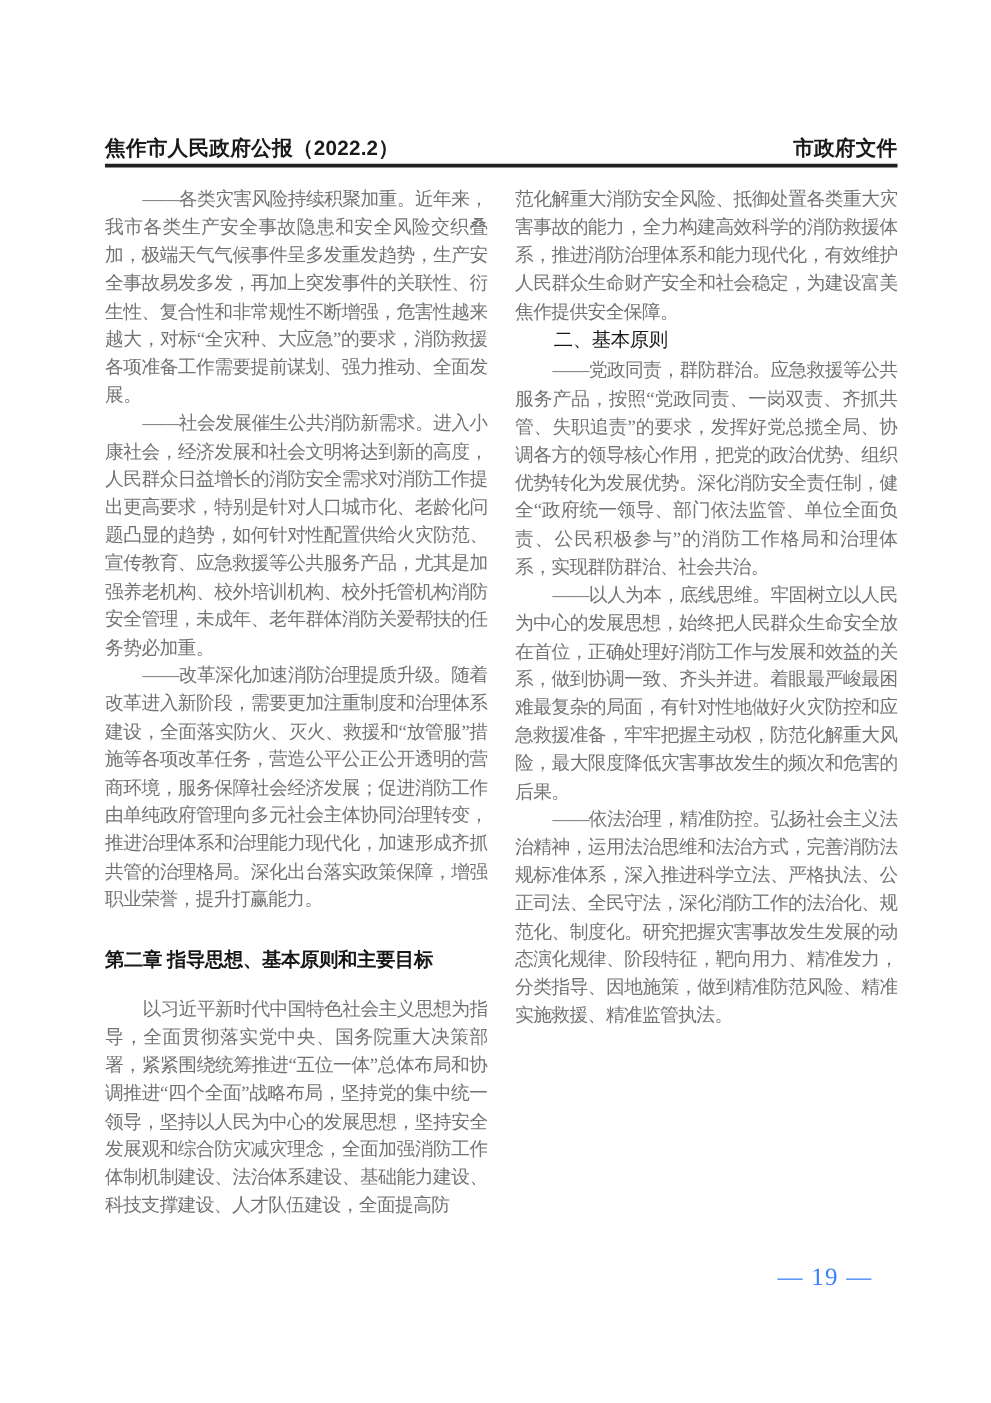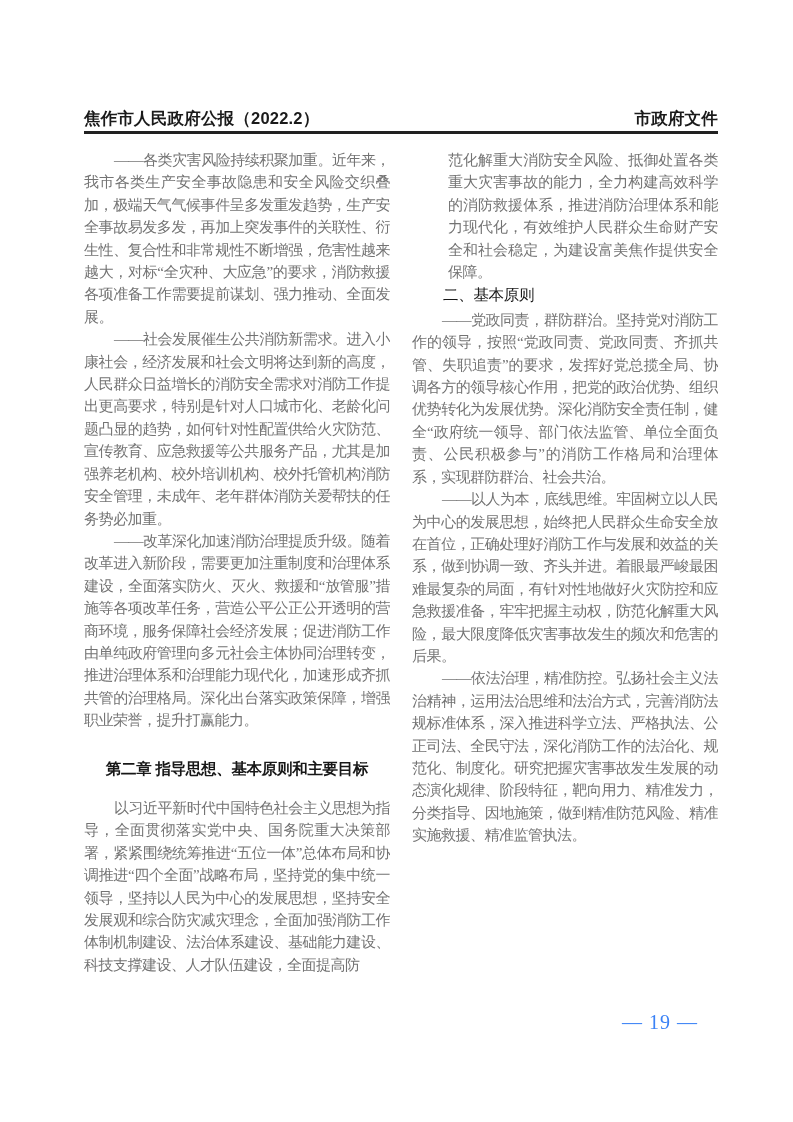--- a/index.html
+++ b/index.html
@@ -44,27 +44,27 @@
   }
   .para {
     margin: 0;
     font-size: 15px;
     line-height: 22.4px;
     text-align: justify;
     letter-spacing: -0.5px;
     text-indent: 2em;
     color: #737373;
   }
-  .para.no-indent { text-indent: 0; margin-left: 36px; }
+  .para.no-indent { text-indent: 0; }
   .chapter-heading {
     font-family: "Liberation Sans", "DejaVu Sans", sans-serif;
     font-weight: bold;
     font-size: 15.5px;
     line-height: 22.4px;
-    text-align: center;
+    text-align: left;
     letter-spacing: -0.3px;
     margin: 26px 0 17px 0;
     color: #171717;
   }
   .section-heading {
     font-family: "Liberation Sans", "DejaVu Sans", sans-serif;
     font-weight: normal;
     font-size: 15.5px;
     line-height: 22.4px;
     text-indent: 2em;
@@ -100,21 +100,21 @@
       <p class="para">——各类灾害风险持续积聚加重。近年来，我市各类生产安全事故隐患和安全风险交织叠加，极端天气气候事件呈多发重发趋势，生产安全事故易发多发，再加上突发事件的关联性、衍生性、复合性和非常规性不断增强，危害性越来越大，对标“全灾种、大应急”的要求，消防救援各项准备工作需要提前谋划、强力推动、全面发展。</p>
       <p class="para">——社会发展催生公共消防新需求。进入小康社会，经济发展和社会文明将达到新的高度，人民群众日益增长的消防安全需求对消防工作提出更高要求，特别是针对人口城市化、老龄化问题凸显的趋势，如何针对性配置供给火灾防范、宣传教育、应急救援等公共服务产品，尤其是加强养老机构、校外培训机构、校外托管机构消防安全管理，未成年、老年群体消防关爱帮扶的任务势必加重。</p>
       <p class="para">——改革深化加速消防治理提质升级。随着改革进入新阶段，需要更加注重制度和治理体系建设，全面落实防火、灭火、救援和“放管服”措施等各项改革任务，营造公平公正公开透明的营商环境，服务保障社会经济发展；促进消防工作由单纯政府管理向多元社会主体协同治理转变，推进治理体系和治理能力现代化，加速形成齐抓共管的治理格局。深化出台落实政策保障，增强职业荣誉，提升打赢能力。</p>
       <h2 class="chapter-heading">第二章 指导思想、基本原则和主要目标</h2>
       <p class="para">以习近平新时代中国特色社会主义思想为指导，全面贯彻落实党中央、国务院重大决策部署，紧紧围绕统筹推进“五位一体”总体布局和协调推进“四个全面”战略布局，坚持党的集中统一领导，坚持以人民为中心的发展思想，坚持安全发展观和综合防灾减灾理念，全面加强消防工作体制机制建设、法治体系建设、基础能力建设、科技支撑建设、人才队伍建设，全面提高防</p>
     </div>
 
     <div class="col">
       <p class="para no-indent">范化解重大消防安全风险、抵御处置各类重大灾害事故的能力，全力构建高效科学的消防救援体系，推进消防治理体系和能力现代化，有效维护人民群众生命财产安全和社会稳定，为建设富美焦作提供安全保障。</p>
       <h3 class="section-heading tight">二、基本原则</h3>
-      <p class="para">——党政同责，群防群治。坚持党对消防工作的领导，按照“党政同责、党政同责、齐抓共管、失职追责”的要求，发挥好党总揽全局、协调各方的领导核心作用，把党的政治优势、组织优势转化为发展优势。深化消防安全责任制，健全“政府统一领导、部门依法监管、单位全面负责、公民积极参与”的消防工作格局和治理体系，实现群防群治、社会共治。</p>
+      <p class="para">——党政同责，群防群治。应急救援等公共服务产品，按照“党政同责、一岗双责、齐抓共管、失职追责”的要求，发挥好党总揽全局、协调各方的领导核心作用，把党的政治优势、组织优势转化为发展优势。深化消防安全责任制，健全“政府统一领导、部门依法监管、单位全面负责、公民积极参与”的消防工作格局和治理体系，实现群防群治、社会共治。</p>
       <p class="para">——以人为本，底线思维。牢固树立以人民为中心的发展思想，始终把人民群众生命安全放在首位，正确处理好消防工作与发展和效益的关系，做到协调一致、齐头并进。着眼最严峻最困难最复杂的局面，有针对性地做好火灾防控和应急救援准备，牢牢把握主动权，防范化解重大风险，最大限度降低灾害事故发生的频次和危害的后果。</p>
       <p class="para">——依法治理，精准防控。弘扬社会主义法治精神，运用法治思维和法治方式，完善消防法规标准体系，深入推进科学立法、严格执法、公正司法、全民守法，深化消防工作的法治化、规范化、制度化。研究把握灾害事故发生发展的动态演化规律、阶段特征，靶向用力、精准发力，分类指导、因地施策，做到精准防范风险、精准实施救援、精准监管执法。</p>
     </div>
 
   </div>
 
   <div class="page-number">— 19 —</div>
 
 </div>
 

